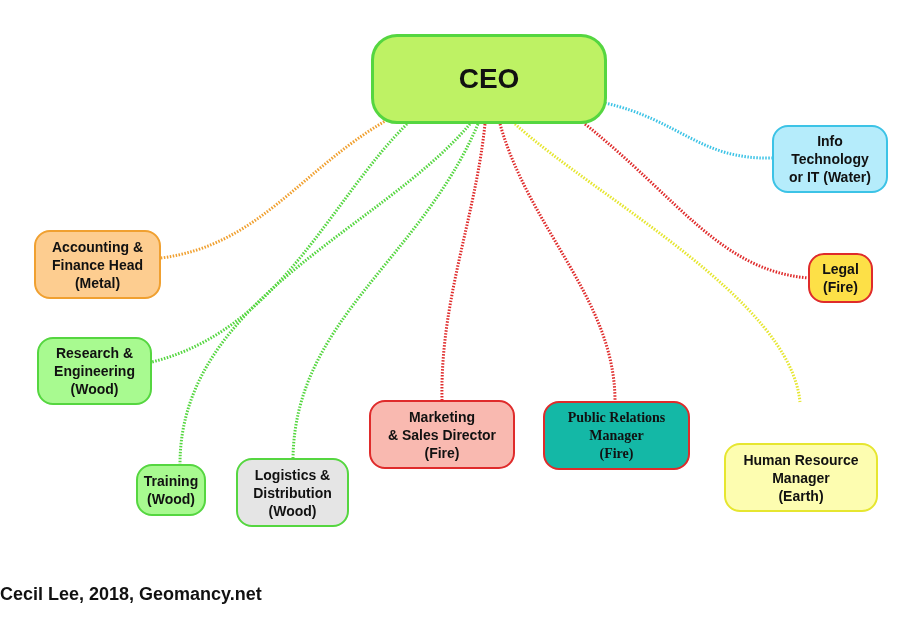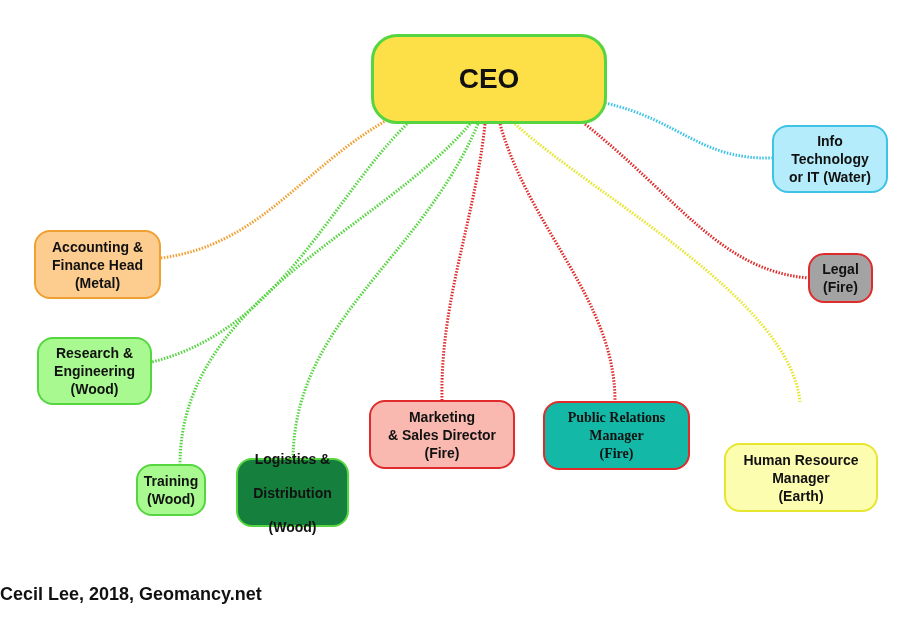--- a/index.html
+++ b/index.html
@@ -22,59 +22,59 @@
     <path d="M407,124 C330,200 280,330 152,362" fill="none" stroke="#55d640" stroke-width="3" stroke-dasharray="1.5 1.5"></path>
     <path d="M470,124 C380,230 180,300 180,464" fill="none" stroke="#55d640" stroke-width="3" stroke-dasharray="1.5 1.5"></path>
     <path d="M478,124 C420,260 295,320 293,458" fill="none" stroke="#55d640" stroke-width="3" stroke-dasharray="1.5 1.5"></path>
     <path d="M485,124 C475,220 440,300 442,400" fill="none" stroke="#df2b2b" stroke-width="3" stroke-dasharray="1.5 1.5"></path>
     <path d="M500,124 C530,230 615,300 615,401" fill="none" stroke="#df2b2b" stroke-width="3" stroke-dasharray="1.5 1.5"></path>
     <path d="M515,124 C600,200 790,300 800,402" fill="none" stroke="#e6e630" stroke-width="3" stroke-dasharray="1.5 1.5"></path>
     <path d="M585,124 C680,200 720,270 808,278" fill="none" stroke="#df2b2b" stroke-width="3" stroke-dasharray="1.5 1.5"></path>
     <path d="M605,103 C680,120 700,160 772,158" fill="none" stroke="#3cc3e6" stroke-width="3" stroke-dasharray="1.5 1.5"></path>
   </svg>
 
-<div class="node ceo" id="node-root" style="left: 371px; top: 34px; width: 236px; height: 90px; background: #fde047; border-color: rgb(85, 214, 64);">
+<div class="node ceo" id="node-root" style="left: 371px; top: 34px; width: 236px; height: 90px; background: #bef264; border-color: rgb(85, 214, 64);">
   <span>CEO</span>
 </div>
 
 <div class="node" id="node-accounting" style="left: 34px; top: 230px; width: 127px; height: 69px; background: rgb(253, 205, 144); border-color: rgb(240, 160, 48);">
   <span>Accounting &amp;</span>
   <span>Finance Head</span>
   <span>(Metal)</span>
 </div>
 <div class="node" id="node-research" style="left: 37px; top: 337px; width: 115px; height: 68px; background: rgb(168, 250, 144); border-color: rgb(85, 214, 64);">
   <span>Research &amp;</span>
   <span>Engineering</span>
   <span>(Wood)</span>
 </div>
 <div class="node" id="node-training" style="left: 136px; top: 464px; width: 70px; height: 52px; background: rgb(168, 250, 144); border-color: rgb(85, 214, 64);">
   <span>Training</span>
   <span>(Wood)</span>
 </div>
-<div class="node" id="node-logistics" style="left: 236px; top: 458px; width: 113px; height: 69px; background: #15803d; border-color: rgb(85, 214, 64); gap: 16px;">
+<div class="node" id="node-logistics" style="left: 236px; top: 458px; width: 113px; height: 69px; background: #e5e5e5; border-color: rgb(85, 214, 64);">
   <span>Logistics &amp;</span>
   <span>Distribution</span>
   <span>(Wood)</span>
 </div>
 <div class="node" id="node-marketing" style="left: 369px; top: 400px; width: 146px; height: 69px; background: rgb(249, 185, 176); border-color: rgb(223, 43, 43);">
   <span>Marketing</span>
   <span>&amp; Sales Director</span>
   <span>(Fire)</span>
 </div>
 <div class="node" id="node-pr" style="left: 543px; top: 401px; width: 147px; height: 69px; background: #14b8a6; border-color: rgb(223, 43, 43); font-family: Liberation Serif, serif;">
   <span>Public Relations</span>
   <span>Manager</span>
   <span>(Fire)</span>
 </div>
 <div class="node" id="node-hr" style="left: 724px; top: 402px; width: 154px; height: 69px; background: rgb(253, 253, 176); border-color: rgb(230, 230, 48); margin-top: 41px;">
   <span>Human Resource</span>
   <span>Manager</span>
   <span>(Earth)</span>
 </div>
-<div class="node" id="node-legal" style="left: 808px; top: 253px; width: 65px; height: 50px; background: #a3a3a3; border-color: rgb(223, 43, 43);">
+<div class="node" id="node-legal" style="left: 808px; top: 253px; width: 65px; height: 50px; background: #fde047; border-color: rgb(223, 43, 43);">
   <span>Legal</span>
   <span>(Fire)</span>
 </div>
 <div class="node" id="node-it" style="left: 772px; top: 125px; width: 116px; height: 68px; background: rgb(181, 236, 251); border-color: rgb(60, 195, 230);">
   <span>Info</span>
   <span>Technology</span>
   <span>or IT (Water)</span>
 </div>
 
 <div class="footer">Cecil Lee, 2018, Geomancy.net</div>

